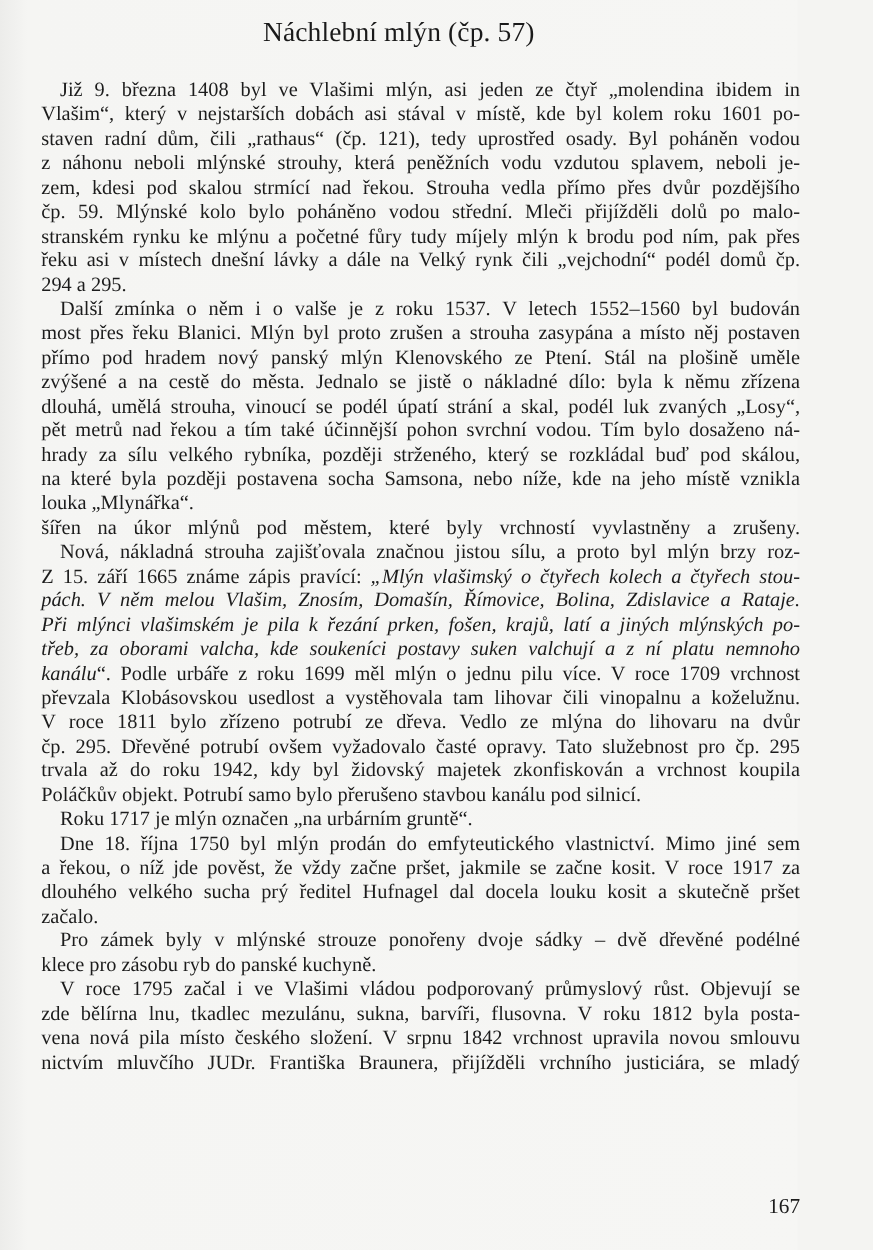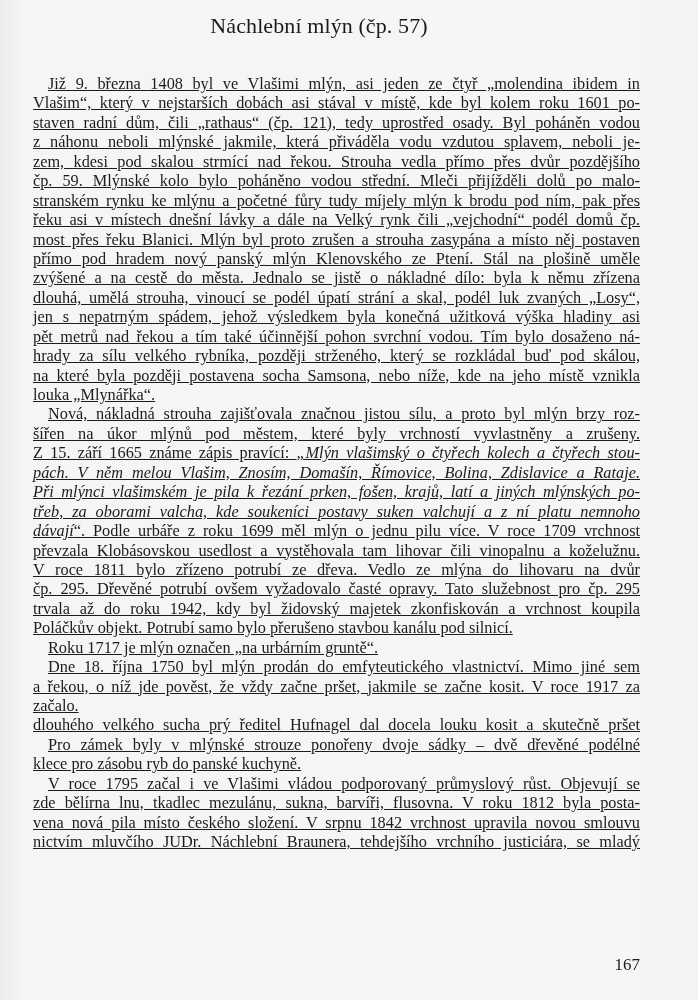--- a/index.html
+++ b/index.html
@@ -13,22 +13,22 @@
   .page {
     position: absolute; left: 0; top: 0; width: 638px; height: 1000px;
     background: linear-gradient(90deg, #ececea 0px, #f5f5f3 22px, #f6f6f4 660px, #f1f1ef 698px);
   }
   .title {
     position: absolute; left: 0; right: 0; top: 13px;
     text-align: center; font-size: 22px; letter-spacing: 0.1px;
     color: #1a1a1a;
   }
   .body-text {
-    position: absolute; left: 33px; top: 74px; width: 607px;
-    font-size: 16.3px; line-height: 19.45px; text-decoration: underline;
+    position: absolute; left: 33px; top: 62px; width: 607px;
+    font-size: 16.3px; line-height: 19.45px;
   }
   .line {
     display: block; height: 19.45px; white-space: nowrap;
     text-align: justify; text-align-last: justify;
     overflow: visible;
   }
   .line.last { text-align-last: left; }
   .line.indent { padding-left: 15px; }
   .line i { font-style: italic; }
   .page-number {
@@ -41,72 +41,73 @@
 
 <div class="page">
   <div class="title">Náchlební mlýn (čp. 57)</div>
 
   <div class="body-text">
 
     <div>
       <span class="line indent">Již 9. března 1408 byl ve Vlašimi mlýn, asi jeden ze čtyř „molendina ibidem in</span>
       <span class="line">Vlašim“, který v nejstarších dobách asi stával v místě, kde byl kolem roku 1601 po-</span>
       <span class="line">staven radní dům, čili „rathaus“ (čp. 121), tedy uprostřed osady. Byl poháněn vodou</span>
-      <span class="line">z náhonu neboli mlýnské jakmile, která přiváděla vodu vzdutou splavem, neboli je-</span>
+      <span class="line">z náhonu neboli mlýnské strouhy, která peněžních vodu vzdutou splavem, neboli je-</span>
       <span class="line">zem, kdesi pod skalou strmící nad řekou. Strouha vedla přímo přes dvůr pozdějšího</span>
       <span class="line">čp. 59. Mlýnské kolo bylo poháněno vodou střední. Mleči přijížděli dolů po malo-</span>
       <span class="line">stranském rynku ke mlýnu a početné fůry tudy míjely mlýn k brodu pod ním, pak přes</span>
       <span class="line">řeku asi v místech dnešní lávky a dále na Velký rynk čili „vejchodní“ podél domů čp.</span>
+      <span class="line last">294 a 295.</span>
     </div>
 
     <div>
+      <span class="line indent">Další zmínka o něm i o valše je z roku 1537. V letech 1552–1560 byl budován</span>
       <span class="line">most přes řeku Blanici. Mlýn byl proto zrušen a strouha zasypána a místo něj postaven</span>
       <span class="line">přímo pod hradem nový panský mlýn Klenovského ze Ptení. Stál na plošině uměle</span>
       <span class="line">zvýšené a na cestě do města. Jednalo se jistě o nákladné dílo: byla k němu zřízena</span>
       <span class="line">dlouhá, umělá strouha, vinoucí se podél úpatí strání a skal, podél luk zvaných „Losy“,</span>
-      <span class="line">jen s nepatrným spádem, jehož výsledkem byla konečná užitková výška hladiny asi</span>
       <span class="line">pět metrů nad řekou a tím také účinnější pohon svrchní vodou. Tím bylo dosaženo ná-</span>
       <span class="line">hrady za sílu velkého rybníka, později strženého, který se rozkládal buď pod skálou,</span>
       <span class="line">na které byla později postavena socha Samsona, nebo níže, kde na jeho místě vznikla</span>
       <span class="line last">louka „Mlynářka“.</span>
     </div>
 
     <div>
+      <span class="line">šířen na úkor mlýnů pod městem, které byly vrchností vyvlastněny a zrušeny.</span>
       <span class="line indent">Nová, nákladná strouha zajišťovala značnou jistou sílu, a proto byl mlýn brzy roz-</span>
-      <span class="line">šířen na úkor mlýnů pod městem, které byly vrchností vyvlastněny a zrušeny.</span>
       <span class="line"><span>Z 15. září 1665 známe zápis pravící: </span><i>„Mlýn vlašimský o čtyřech kolech a čtyřech stou-</i></span>
       <span class="line"><i>pách. V něm melou Vlašim, Znosím, Domašín, Římovice, Bolina, Zdislavice a Rataje.</i></span>
       <span class="line"><i>Při mlýnci vlašimském je pila k řezání prken, fošen, krajů, latí a jiných mlýnských po-</i></span>
       <span class="line"><i>třeb, za oborami valcha, kde soukeníci postavy suken valchují a z ní platu nemnoho</i></span>
-      <span class="line"><i>dávají</i><span>“. Podle urbáře z roku 1699 měl mlýn o jednu pilu více. V roce 1709 vrchnost</span></span>
+      <span class="line"><i>kanálu</i><span>“. Podle urbáře z roku 1699 měl mlýn o jednu pilu více. V roce 1709 vrchnost</span></span>
       <span class="line">převzala Klobásovskou usedlost a vystěhovala tam lihovar čili vinopalnu a koželužnu.</span>
       <span class="line">V roce 1811 bylo zřízeno potrubí ze dřeva. Vedlo ze mlýna do lihovaru na dvůr</span>
       <span class="line">čp. 295. Dřevěné potrubí ovšem vyžadovalo časté opravy. Tato služebnost pro čp. 295</span>
       <span class="line">trvala až do roku 1942, kdy byl židovský majetek zkonfiskován a vrchnost koupila</span>
       <span class="line last">Poláčkův objekt. Potrubí samo bylo přerušeno stavbou kanálu pod silnicí.</span>
     </div>
 
     <div>
       <span class="line indent last">Roku 1717 je mlýn označen „na urbárním gruntě“.</span>
     </div>
 
     <div>
       <span class="line indent">Dne 18. října 1750 byl mlýn prodán do emfyteutického vlastnictví. Mimo jiné sem</span>
       <span class="line">a řekou, o níž jde pověst, že vždy začne pršet, jakmile se začne kosit. V roce 1917 za</span>
+      <span class="line">dlouhého velkého sucha prý ředitel Hufnagel dal docela louku kosit a skutečně pršet</span>
       <span class="line last">začalo.</span>
-      <span class="line">dlouhého velkého sucha prý ředitel Hufnagel dal docela louku kosit a skutečně pršet</span>
     </div>
 
     <div>
       <span class="line indent">Pro zámek byly v mlýnské strouze ponořeny dvoje sádky – dvě dřevěné podélné</span>
       <span class="line last">klece pro zásobu ryb do panské kuchyně.</span>
     </div>
 
     <div>
       <span class="line indent">V roce 1795 začal i ve Vlašimi vládou podporovaný průmyslový růst. Objevují se</span>
       <span class="line">zde bělírna lnu, tkadlec mezulánu, sukna, barvíři, flusovna. V roku 1812 byla posta-</span>
       <span class="line">vena nová pila místo českého složení. V srpnu 1842 vrchnost upravila novou smlouvu</span>
-      <span class="line">nictvím mluvčího JUDr. Náchlební Braunera, tehdejšího vrchního justiciára, se mladý</span>
+      <span class="line">nictvím mluvčího JUDr. Františka Braunera, přijížděli vrchního justiciára, se mladý</span>
     </div>
   </div>
 
   <div class="page-number">167</div>
 </div>
 
 </body></html>

